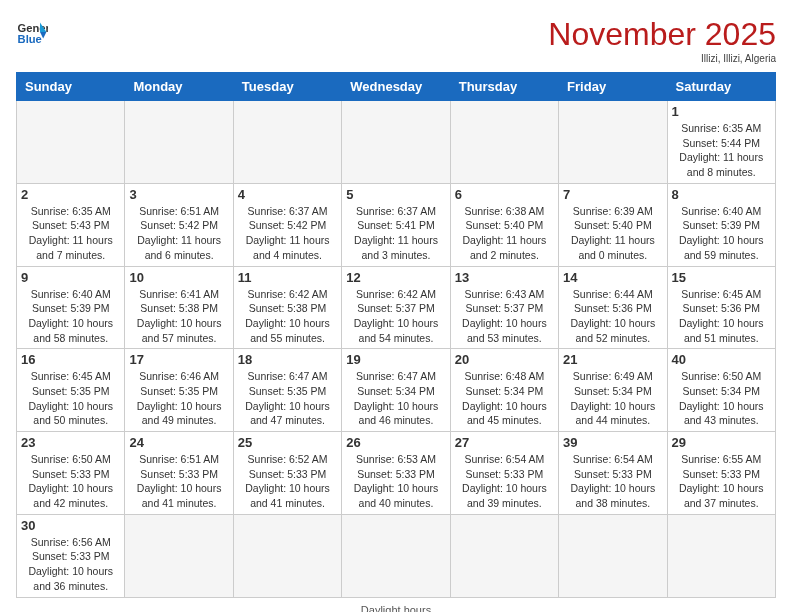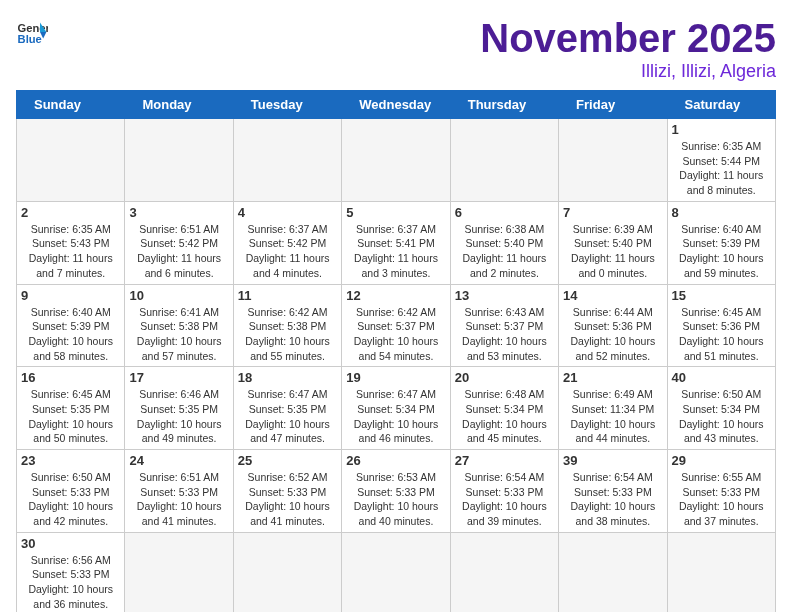--- a/index.html
+++ b/index.html
@@ -22,39 +22,39 @@
       gap: 4px;
     }
     .logo-icon {
       width: 32px;
       height: 32px;
     }
     .title-block {
       text-align: right;
     }
     .month-title {
-      font-size: 40px;
-      font-weight: bold;
-      color: #4c1d95;
+      font-size: 32px;
+      font-weight: normal;
+      color: #b91c1c;
     }
     .location {
-      font-size: 18px;
-      color: #6d28d9;
+      font-size: 10px;
+      color: #404040;
     }
     .calendar {
       width: 100%;
       border-collapse: collapse;
       border: 1px solid #ccc;
     }
     .calendar th {
       background: #1a6abf;
       color: #fff;
       font-size: 13px;
       font-weight: bold;
-      padding: 6px 17px;
+      padding: 6px 8px;
       text-align: left;
       border: 1px solid #1a6abf;
     }
     .calendar td {
       vertical-align: top;
       border: 1px solid #ccc;
       padding: 3px 4px;
       width: calc(100%/7);
       min-height: 80px;
       font-size: 11px;
@@ -243,21 +243,21 @@
         </td>
         <td>
           <span class="day-number">20</span>
           <div class="day-info">Sunrise: 6:48 AM
 Sunset: 5:34 PM
 Daylight: 10 hours and 45 minutes.</div>
         </td>
         <td>
           <span class="day-number">21</span>
           <div class="day-info">Sunrise: 6:49 AM
-Sunset: 11:34 PM
+Sunset: 5:34 PM
 Daylight: 10 hours and 44 minutes.</div>
         </td>
         <td>
           <span class="day-number">40</span>
           <div class="day-info">Sunrise: 6:50 AM
 Sunset: 5:34 PM
 Daylight: 10 hours and 43 minutes.</div>
         </td>
       </tr>
       <tr>

